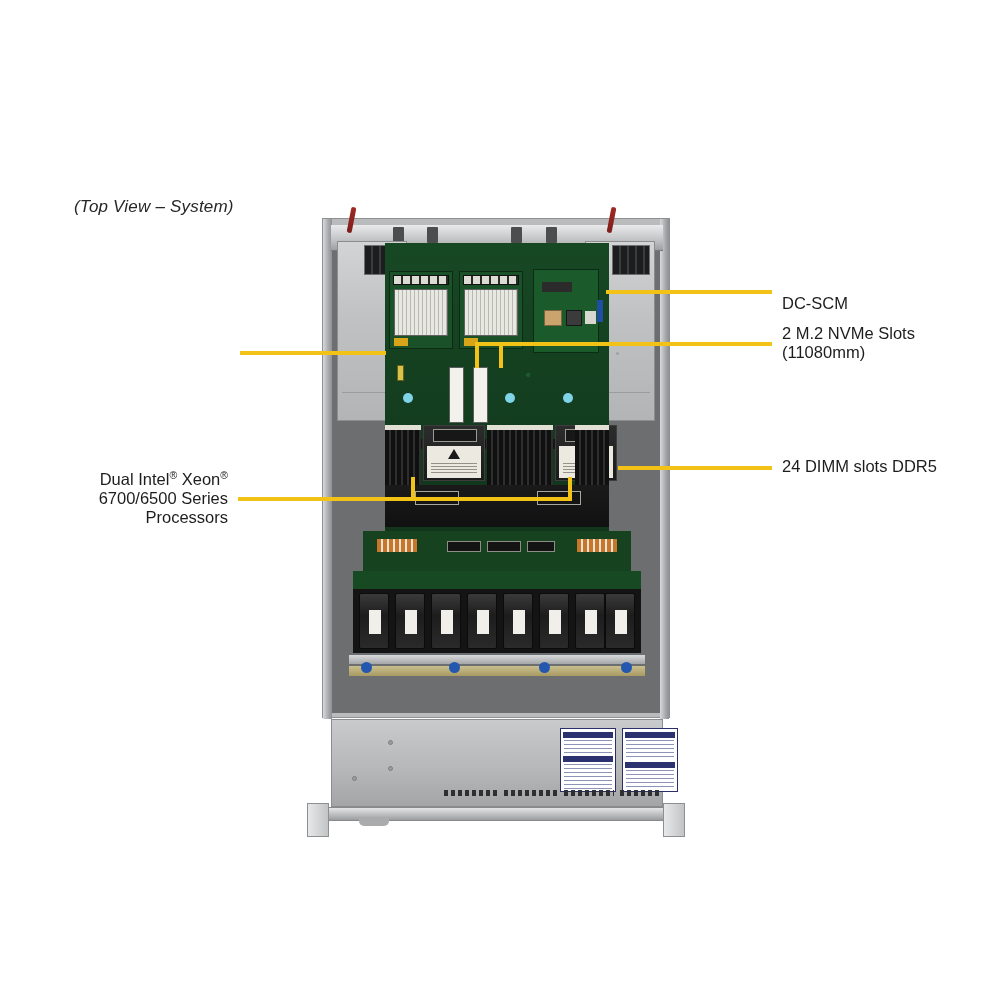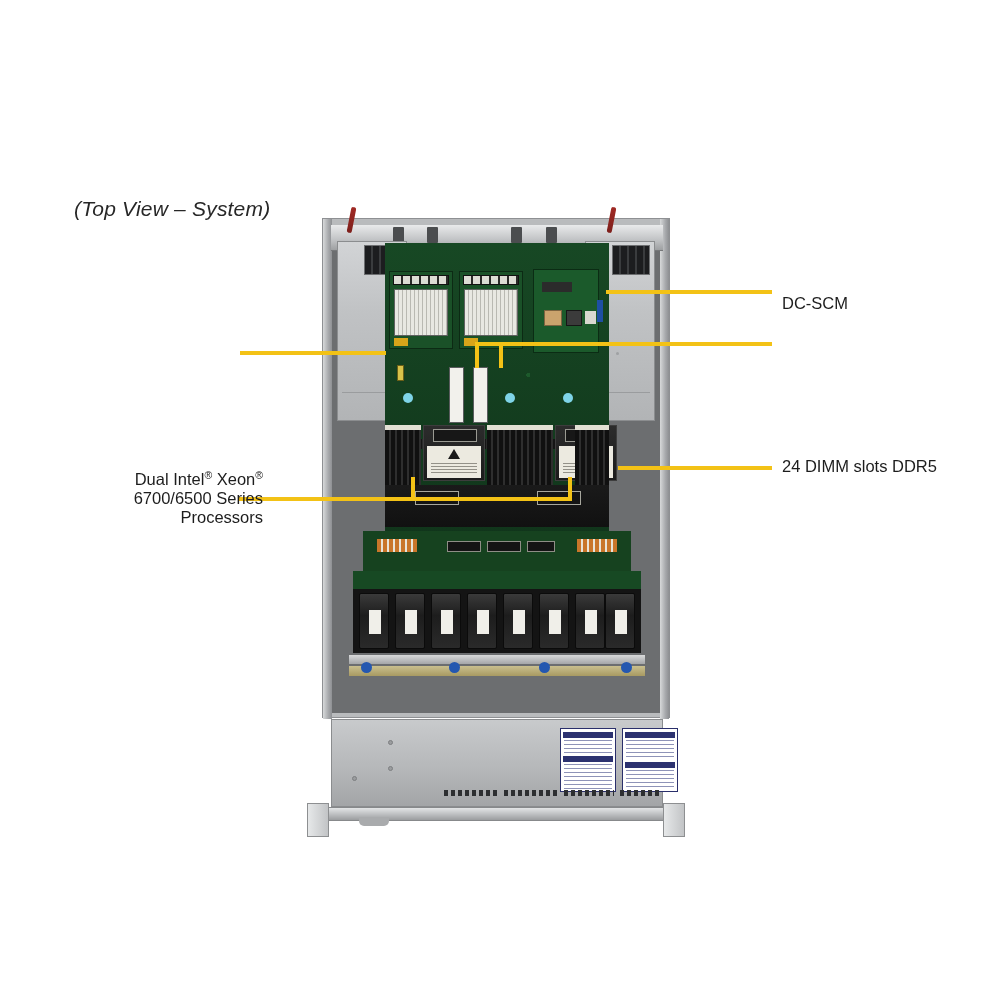--- a/index.html
+++ b/index.html
@@ -9,21 +9,21 @@
     background:#ffffff;
     font-family:"Liberation Sans", sans-serif;
     overflow:hidden;
     position:relative;
   }
   #stage{position:absolute;left:0;top:0;width:1000px;height:1000px;}
 
   
   .view-title{
     position:absolute;left:74px;top:197px;
-    font-style:italic;font-size:21px;color:#272727;
+    font-style:italic;font-size:17px;color:#272727;
     letter-spacing:.2px;white-space:nowrap;
   }
   .callout-label{
     position:absolute;font-size:16.5px;color:#1d1d1d;
     line-height:19px;white-space:pre-line;
   }
   .callout-label.right{text-align:left;}
   .callout-label.left{text-align:right;}
   .sup{font-size:10.5px;vertical-align:super;line-height:0;}
 
@@ -412,19 +412,21 @@
   <div class="lead h" style="left:618px;top:466px;width:154px;"></div>
 
   <div class="lead h" style="left:240px;top:351px;width:146px;"></div>
 
   <div class="lead h" style="left:238px;top:497px;width:334px;"></div>
   <div class="lead v" style="left:411px;top:477px;height:24px;"></div>
   <div class="lead v" style="left:568px;top:477px;height:24px;"></div>
 
   <div class="callout-label right" style="left:782px;top:294px;">DC-SCM</div>
 
+  <div class="callout-label right" style="left:782px;top:324px;">2 M.2 NVMe Slots
+(11080mm)</div>
 
   <div class="callout-label right" style="left:782px;top:457px;">24 DIMM slots DDR5</div>
 
 
-  <div class="callout-label left" style="left:0px;top:470px;width:228px;padding-left:35px;"><span><span>Dual Intel</span><span class="sup">®</span><span> Xeon</span><span class="sup">®</span></span><br><span>6700/6500 Series</span><br><span>Processors</span></div>
+  <div class="callout-label left" style="left:0px;top:470px;width:228px;"><span><span>Dual Intel</span><span class="sup">®</span><span> Xeon</span><span class="sup">®</span></span><br><span>6700/6500 Series</span><br><span>Processors</span></div>
 
 </div>
 
 </body></html>

